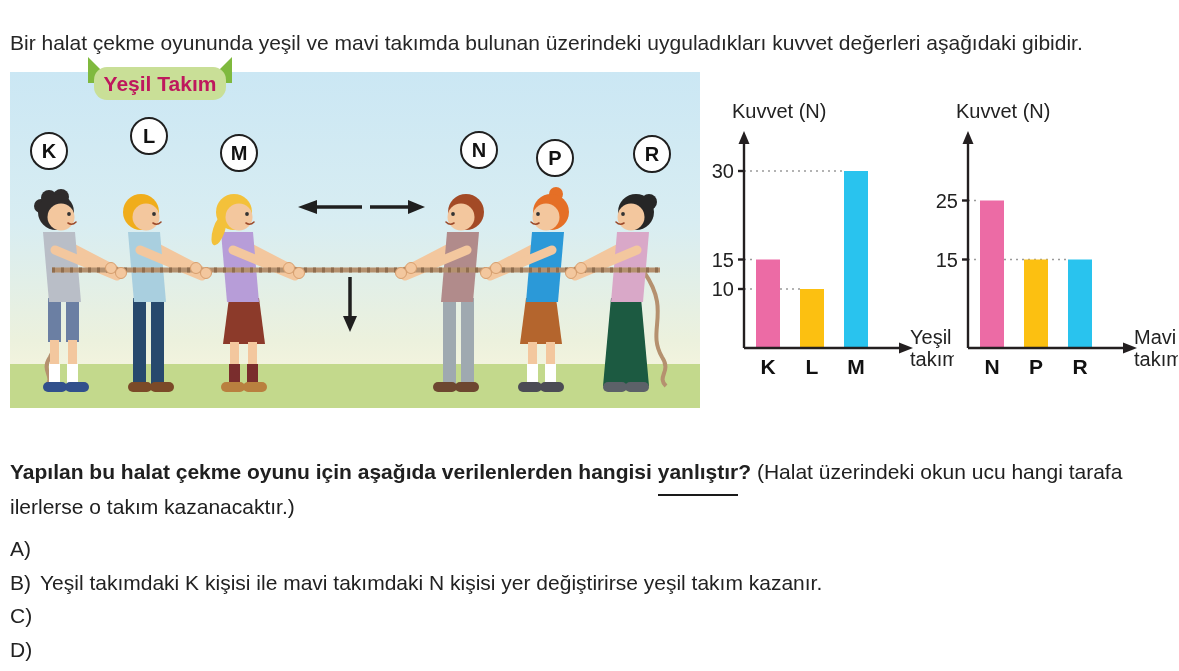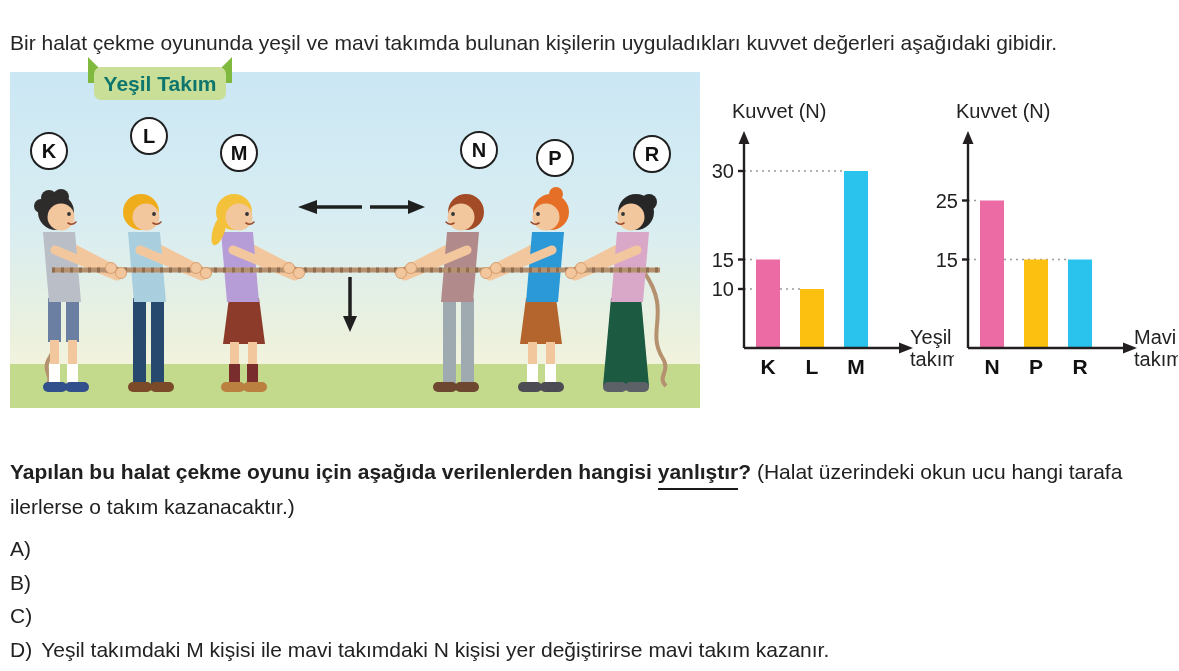--- a/index.html
+++ b/index.html
@@ -11,48 +11,48 @@
   #illus{left:10px;top:60px;width:690px;height:349px;}
   #scene{position:absolute;left:0;top:12px;width:690px;height:336px;
          background:linear-gradient(#cbe7f4 0%,#d8edf2 45%,#ecf1dd 80%,#f2f3de 87%);}
   #grass{position:absolute;left:0;top:292px;width:690px;height:44px;background:#c3d98c;}
   .scene-art{position:absolute;left:0;top:0;}
   .badge{position:absolute;width:34px;height:34px;border-radius:50%;background:#fff;
          border:2.5px solid #1f1f1f;display:flex;align-items:center;justify-content:center;
          font-weight:bold;font-size:20px;color:#111;z-index:4;}
   
   .banner{position:absolute;top:0;height:44px;width:150px;z-index:5;}
-  .banner .bbody{position:absolute;left:9px;right:9px;top:7px;height:33px;border-radius:7px;
-         display:flex;align-items:center;justify-content:center;font-weight:bold;font-size:21px;color:#0f766e;}
+  .banner .bbody{position:absolute;left:9px;right:9px;top:7px;height:33px;border-radius:13px;
+         display:flex;align-items:center;justify-content:center;font-weight:bold;font-size:21px;color:#be185d;}
   .banner .fold{position:absolute;top:-3px;width:26px;height:26px;}
   .banner .fold.l{left:3px;clip-path:polygon(0 0,100% 100%,0 100%);}
   .banner .fold.r{right:3px;clip-path:polygon(100% 0,100% 100%,0 100%);}
   
   .chart{position:absolute;top:98px;width:250px;height:296px;}
   #chart-green{left:704px;}
   #chart-blue{left:928px;}
   .chart svg text{font-family:"Liberation Sans",sans-serif;}
   .chart .axis{stroke:#231f20;stroke-width:2.4;}
   .chart .grid{stroke:#9a9a9a;stroke-width:1.5;stroke-dasharray:2 4;}
   .chart .tick{font-size:20px;fill:#222;text-anchor:end;}
   .chart .cat{font-size:21px;font-weight:bold;fill:#111;text-anchor:middle;}
   .chart .ylab{font-size:20px;fill:#222;text-anchor:start;}
   .chart .xlab{font-size:20px;fill:#222;text-anchor:start;}
   
   #question{left:10px;top:433px;width:1162px;font-size:21px;line-height:35px;color:#202020;}
   #question .b{font-weight:bold;margin-top:30px;}
-  #question .u{font-weight:bold;border-bottom:2.5px solid #1a1a1a;padding-bottom:5px;}
+  #question .u{font-weight:bold;border-bottom:2.5px solid #1a1a1a;padding-bottom:11px;}
   #options{left:10px;top:532px;width:1165px;font-size:21px;}
   .opt{display:flex;gap:9px;line-height:33.5px;}
   .opt .lab{flex:0 0 auto;}
 </style>
 </head>
 <body>
 
-<p id="intro" class="abs">Bir halat çekme oyununda yeşil ve mavi takımda bulunan kişilerin uyguladıkları kuvvet değerleri aşağıdaki gibidir.</p>
+<p id="intro" class="abs">Bir halat çekme oyununda yeşil ve mavi takımda bulunan üzerindeki uyguladıkları kuvvet değerleri aşağıdaki gibidir.</p>
 
 <div id="illus" class="abs">
   <div id="scene">
     <div id="grass"></div>
     <div id="scene-art-mount">
         <svg class="scene-art" width="690" height="336" viewBox="0 0 690 336">
           <path d="M 58 200 C 28 240 56 258 40 285 C 30 300 46 304 36 314" stroke="#b5916f" stroke-width="4" fill="none"></path>
           <path d="M 634 200 C 662 240 636 258 652 285 C 662 300 646 304 656 314" stroke="#b5916f" stroke-width="4" fill="none"></path>
           <g transform="translate(55,318) scale(1,1)">
             <path d="M -4 -148 L 50 -120" stroke="#f3c79e" stroke-width="9" stroke-linecap="round" fill="none"></path>
@@ -236,21 +236,21 @@
   <span class="u">yanlıştır</span><span class="b">?</span>
   <span>(Halat üzerindeki okun ucu hangi tarafa ilerlerse o takım kazanacaktır.)</span>
 </p>
 
 <div id="options" class="abs">
   <div class="opt">
     <span class="lab">A)</span>
   </div>
   <div class="opt">
     <span class="lab">B)</span>
+    <span>Yeşil takımdaki K kişisi ile mavi takımdaki N kişisi yer değiştirirse yeşil takım kazanır.</span>
   </div>
   <div class="opt">
     <span class="lab">C)</span>
   </div>
   <div class="opt">
     <span class="lab">D)</span>
-    <span>Yeşil takımdaki M kişisi ile mavi takımdaki N kişisi yer değiştirirse mavi takım kazanır.</span>
   </div>
 </div>
 
 </body></html>

